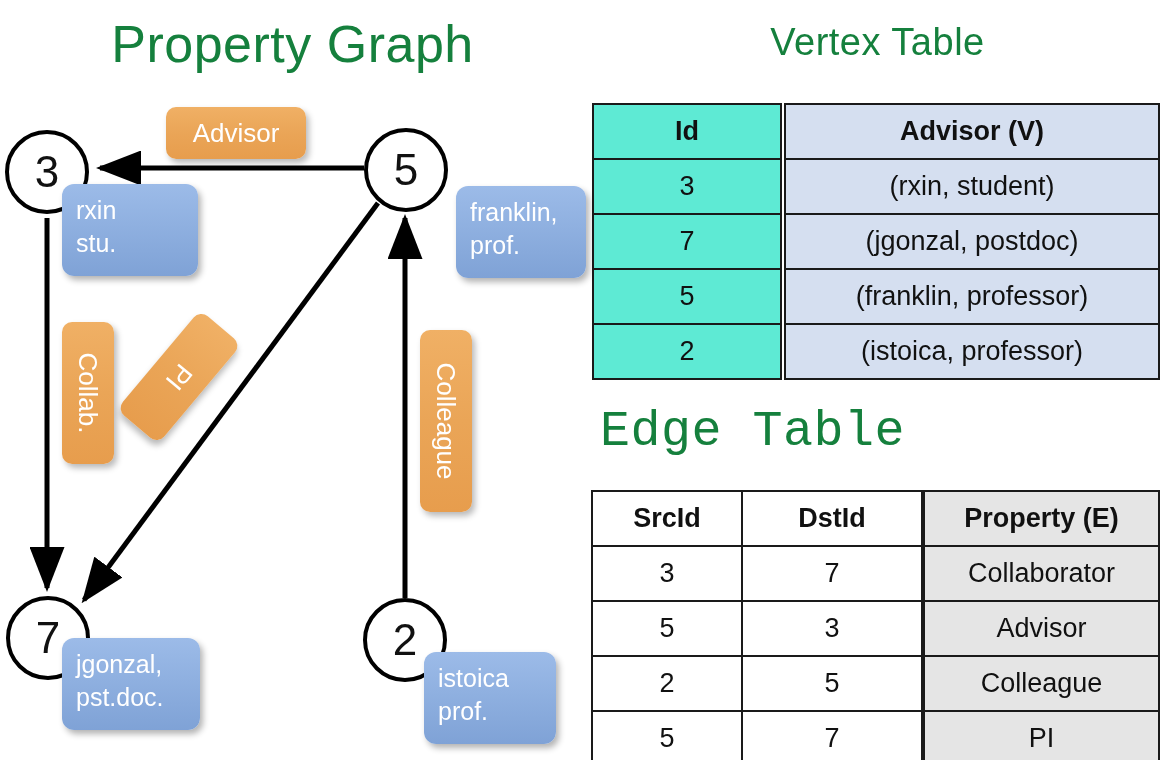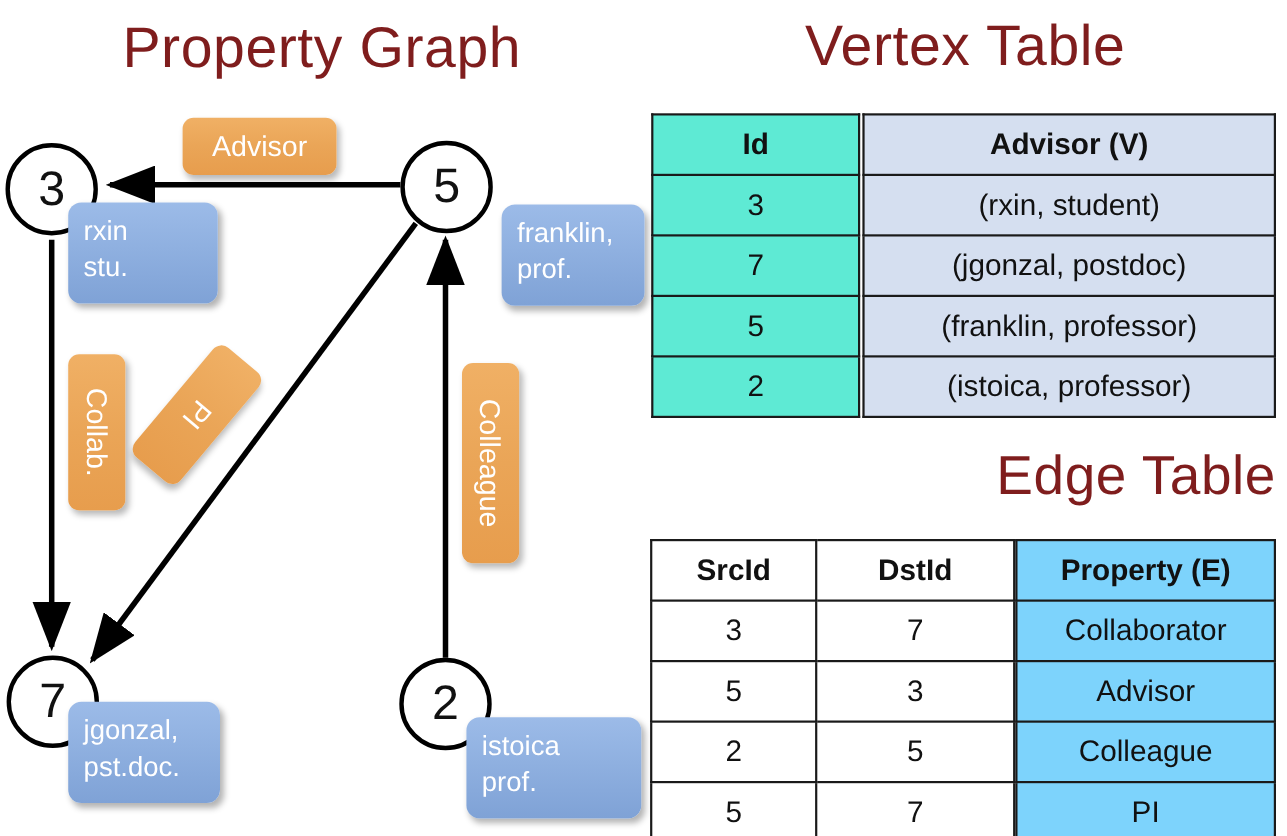--- a/index.html
+++ b/index.html
@@ -15,44 +15,45 @@
     overflow: hidden;
     font-family: "Liberation Sans", sans-serif;
     color: #000000;
   }
 
   
   .title {
     position: absolute;
     font-family: "Liberation Sans", sans-serif;
     font-weight: 300;
-    color: #7f1d1d;
+    color: #15803d;
     white-space: nowrap;
     letter-spacing: 0.5px;
   }
   #title-property-graph {
     left: 0; top: 14px;
     width: 585px;
     text-align: center;
     font-size: 52px;
     line-height: 60px;
   }
   #title-vertex-table {
     left: 585px; top: 12px;
     width: 585px;
     text-align: center;
-    font-size: 52px;
+    font-size: 38px;
     line-height: 60px;
   }
   #title-edge-table {
     left: 600px; top: 402px;
     width: 560px;
-    text-align: right;
+    text-align: left;
     font-size: 50px;
     line-height: 60px;
+    font-family: Liberation Mono, monospace;
   }
 
   
   #graph-panel {
     position: absolute;
     left: 0; top: 0;
     width: 585px;
     height: 760px;
   }
   #graph-edges {
@@ -94,21 +95,21 @@
     line-height: 33px;
     padding: 10px 14px;
     box-sizing: border-box;
     box-shadow: 3px 4px 6px rgba(0,0,0,0.30);
     z-index: 6;
     font-weight: 400;
   }
   #prop-rxin     { left: 62px;  top: 184px; width: 136px; height: 92px; }
   #prop-franklin { left: 424px; top: 186px; width: 130px; height: 92px; margin-left: 32px; }
   #prop-jgonzal  { left: 62px;  top: 638px; width: 138px; height: 92px; }
-  #prop-istoica  { left: 424px; top: 652px; width: 159px; height: 92px; }
+  #prop-istoica  { left: 424px; top: 652px; width: 132px; height: 92px; }
 
   
   .edge-label {
     position: absolute;
     border-radius: 10px;
     background: linear-gradient(to bottom, #f0b065 0%, #eaa557 50%, #e79d4d 100%);
     color: #ffffff;
     box-sizing: border-box;
     box-shadow: 3px 4px 6px rgba(0,0,0,0.28);
     display: flex;
@@ -177,21 +178,21 @@
   #edge-table-ids {
     left: 591px; top: 490px;
   }
   #edge-table-ids td, #edge-table-ids th { background: #ffffff; }
   #edge-table-ids .col-src { width: 148px; }
   #edge-table-ids .col-dst { width: 178px; }
 
   #edge-table-prop {
     left: 923px; top: 490px;
   }
-  #edge-table-prop td, #edge-table-prop th { width: 233px; background: #7dd3fc; }
+  #edge-table-prop td, #edge-table-prop th { width: 233px; background: #e5e5e5; }
 </style>
 </head>
 <body>
 
 <div class="title" id="title-property-graph">Property Graph</div>
 <div class="title" id="title-vertex-table">Vertex Table</div>
 <div class="title" id="title-edge-table">Edge Table</div>
 
 <div id="graph-panel">
 

